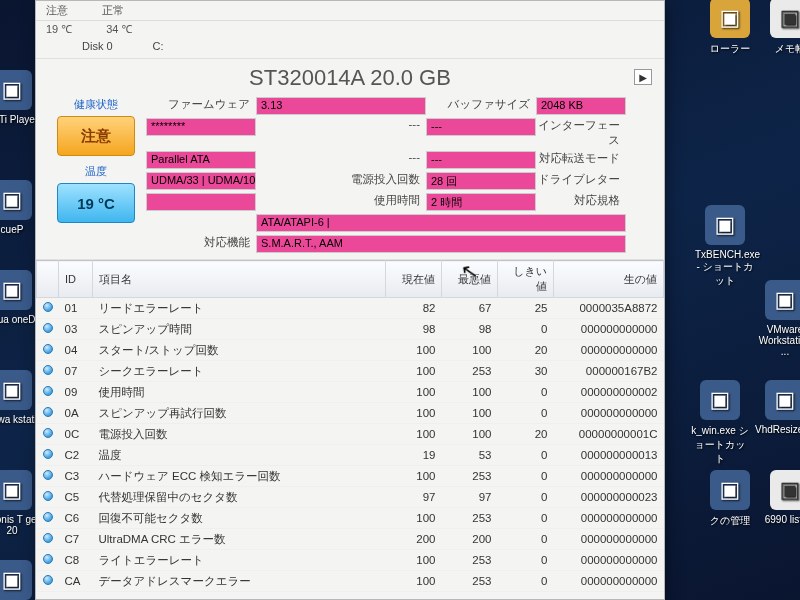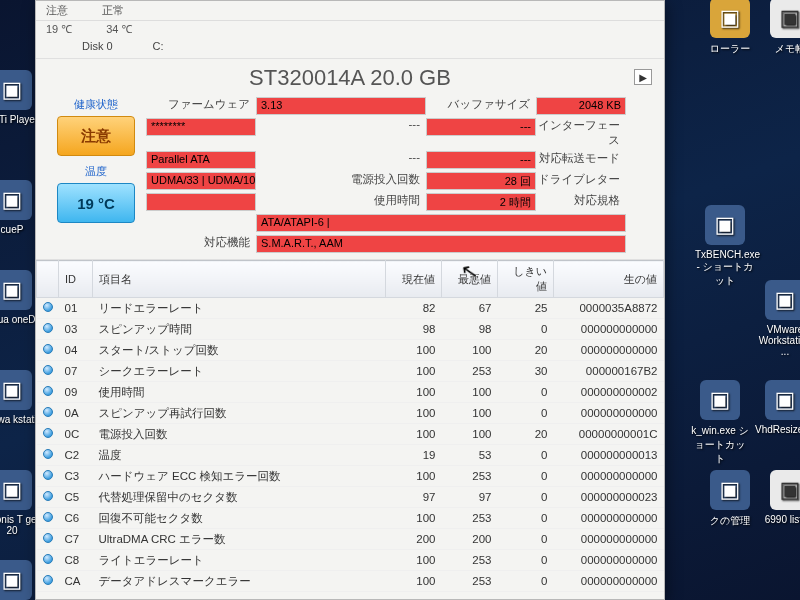--- a/index.html
+++ b/index.html
@@ -110,26 +110,26 @@
   .spec-grid {
     flex: 1;
     display: grid;
     grid-template-columns: 110px 170px 110px 90px;
     row-gap: 3px;
     font-size: 11.5px;
     align-content: start;
   }
   .spec-k { text-align: right; color:#444; padding-right:6px; }
   .spec-v {
-    background:#ef4444; border:1px solid #ccc;
+    background:#ec4899; border:1px solid #ccc;
     padding: 1px 4px; font-size:11px;
     overflow:hidden; white-space:nowrap;
     height: 18px;
   }
-  .spec-v.right { text-align:right; }
+  .spec-v.right { text-align:left; }
   .wide { grid-column: 2 / span 3; }
 
   .smart-table {
     flex: 1;
     overflow: auto;
     font-size: 11.5px;
   }
   .smart-table table { width:100%; border-collapse: collapse; }
   .smart-table th {
     background: linear-gradient(#fbfcff, #e8ebf0);

